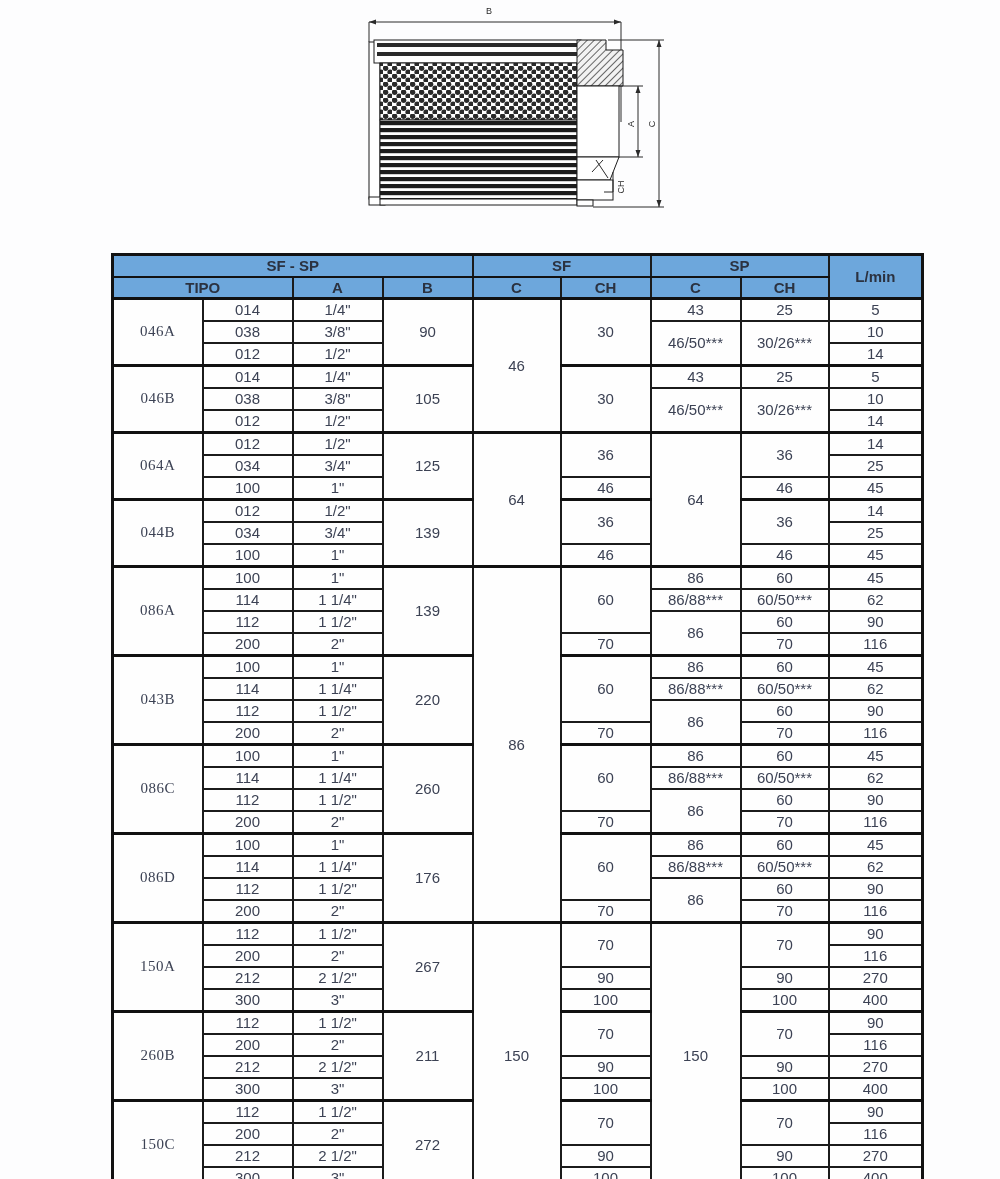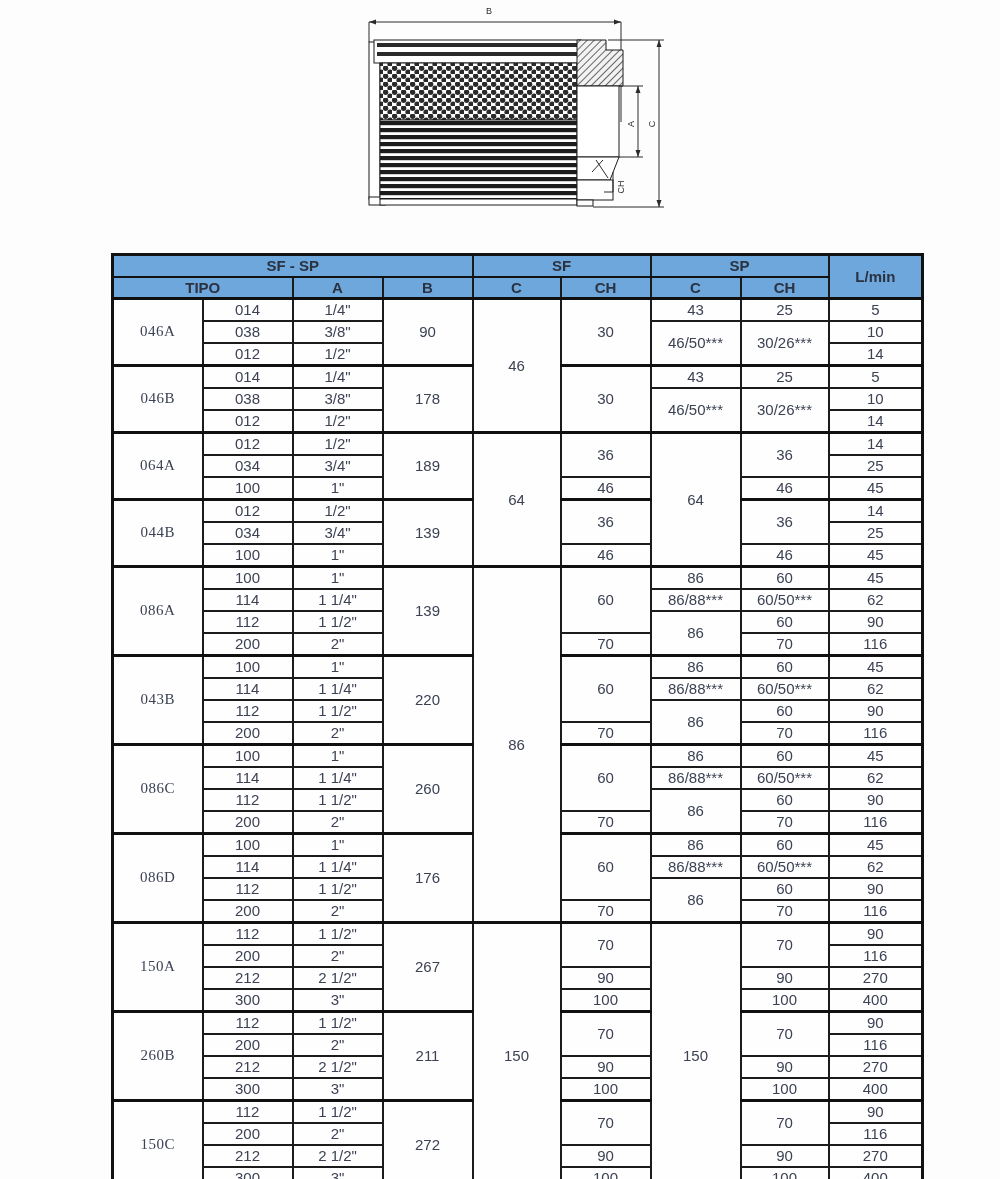--- a/index.html
+++ b/index.html
@@ -178,21 +178,21 @@
         </tr>
         <tr>
           <td>012</td>
           <td>1/2"</td>
           <td>14</td>
         </tr>
         <tr class="group-start">
           <td rowspan="3" class="tipo">046B</td>
           <td>014</td>
           <td>1/4"</td>
-          <td rowspan="3">178</td>
+          <td rowspan="3">105</td>
           <td rowspan="3">30</td>
           <td>43</td>
           <td>25</td>
           <td>5</td>
         </tr>
         <tr>
           <td>038</td>
           <td>3/8"</td>
           <td rowspan="2">46/50***</td>
           <td rowspan="2">30/26***</td>
@@ -200,21 +200,21 @@
         </tr>
         <tr>
           <td>012</td>
           <td>1/2"</td>
           <td>14</td>
         </tr>
         <tr class="group-start">
           <td rowspan="3" class="tipo">064A</td>
           <td>012</td>
           <td>1/2"</td>
-          <td rowspan="3">189</td>
+          <td rowspan="3">125</td>
           <td rowspan="6">64</td>
           <td rowspan="2">36</td>
           <td rowspan="6">64</td>
           <td rowspan="2">36</td>
           <td>14</td>
         </tr>
         <tr>
           <td>034</td>
           <td>3/4"</td>
           <td>25</td>

